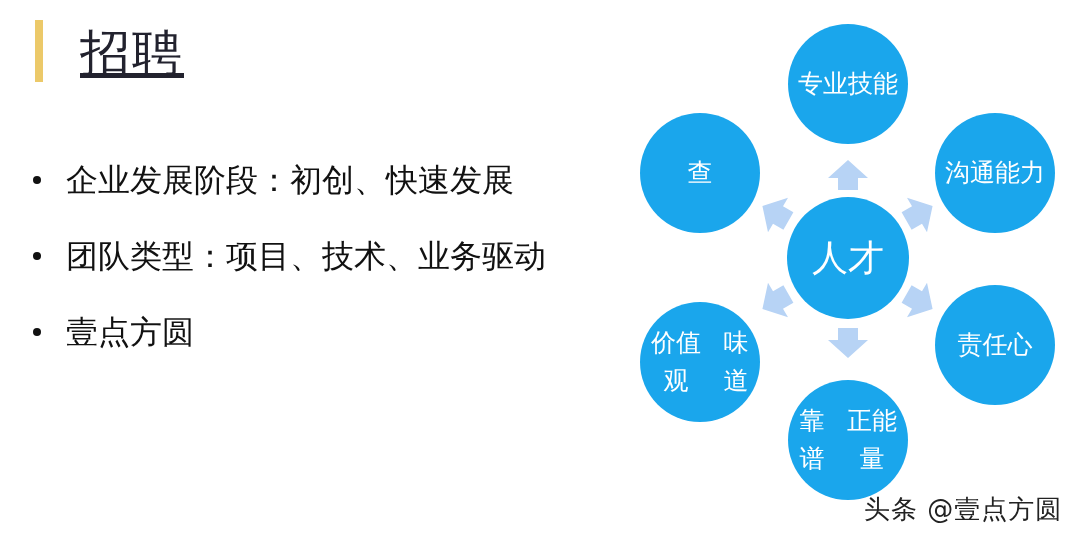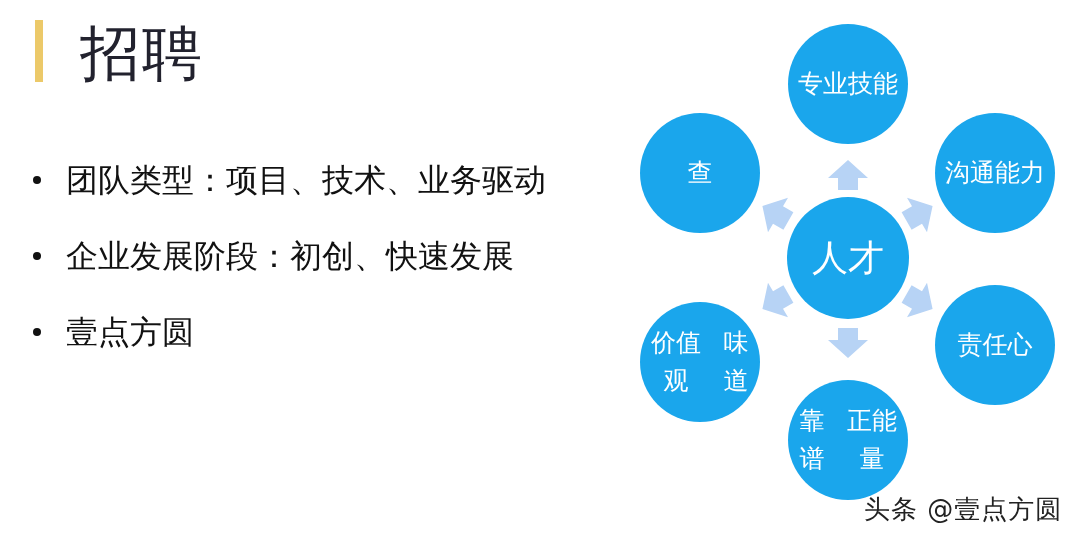--- a/index.html
+++ b/index.html
@@ -1,37 +1,37 @@
 <!DOCTYPE html>
 <html><head>
 <meta charset="utf-8">
 <style>
   html, body { margin:0; padding:0; }
   body { width:1080px; height:539px; background:#ffffff; position:relative; overflow:hidden;
          font-family:"DejaVu Sans","Liberation Sans",sans-serif; }
   .accent-bar { position:absolute; left:35px; top:20px; width:8px; height:62px; background:#ecc969; }
-  .title { position:absolute; left:80px; top:22px; font-size:60px; line-height:62px; color:#22222e; letter-spacing:2px; }
+  .title { position:absolute; left:80px; top:22px; font-size:50px; line-height:62px; color:#22222e; letter-spacing:2px;text-decoration:underline; }
   .bullets { position:absolute; left:30px; top:160px; margin:0; padding:0; list-style:none; }
   .bullets li { position:relative; font-size:32px; line-height:40px; color:#111; height:76px; padding-left:36px; }
   .bullets li .dot { position:absolute; left:3px; top:16px; width:8px; height:8px; border-radius:50%; background:#111; }
   .circle { position:absolute; border-radius:50%; background:#1aa6ec; color:#fff; display:flex; flex-direction:row;
             align-items:center; justify-content:center; text-align:center; font-size:25px; line-height:38px; }
   .circle.center { font-size:36px; line-height:46px; }
   .watermark { position:absolute; left:864px; top:492px; font-size:26px; color:#222; letter-spacing:1px;
                text-shadow:1px 1px 0 #fff, -1px -1px 0 #fff; }
 </style>
 </head>
 <body>
 
 <div class="accent-bar"></div>
 <div class="title">招聘</div>
 
 <ul class="bullets">
+  <li><span class="dot"></span><span>企业发展阶段：初创、快速发展</span></li>
   <li><span class="dot"></span><span>团队类型：项目、技术、业务驱动</span></li>
-  <li><span class="dot"></span><span>企业发展阶段：初创、快速发展</span></li>
   <li><span class="dot"></span><span>壹点方圆</span></li>
 </ul>
 
 <svg width="1080" height="539" style="position:absolute;left:0;top:0;">
   <g fill="#b7d3f5">
 
     <g transform="translate(848,178) rotate(0)">
         <polygon points="-20,0 0,-18 20,0 10,0 10,12 -10,12 -10,0"></polygon>
       </g>
 

